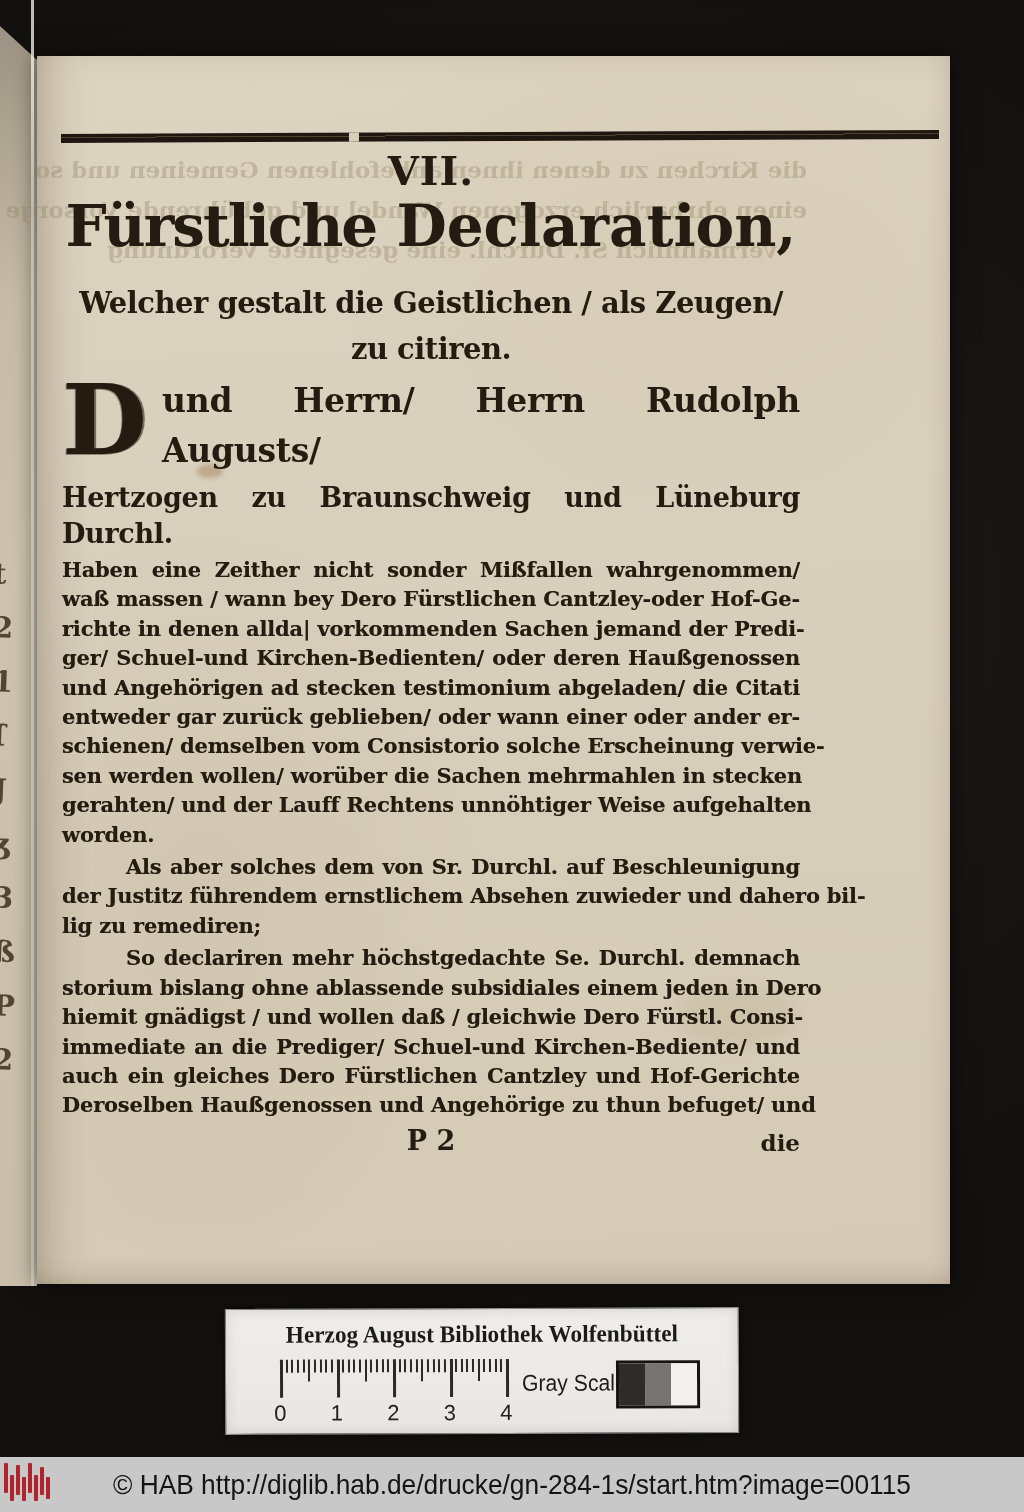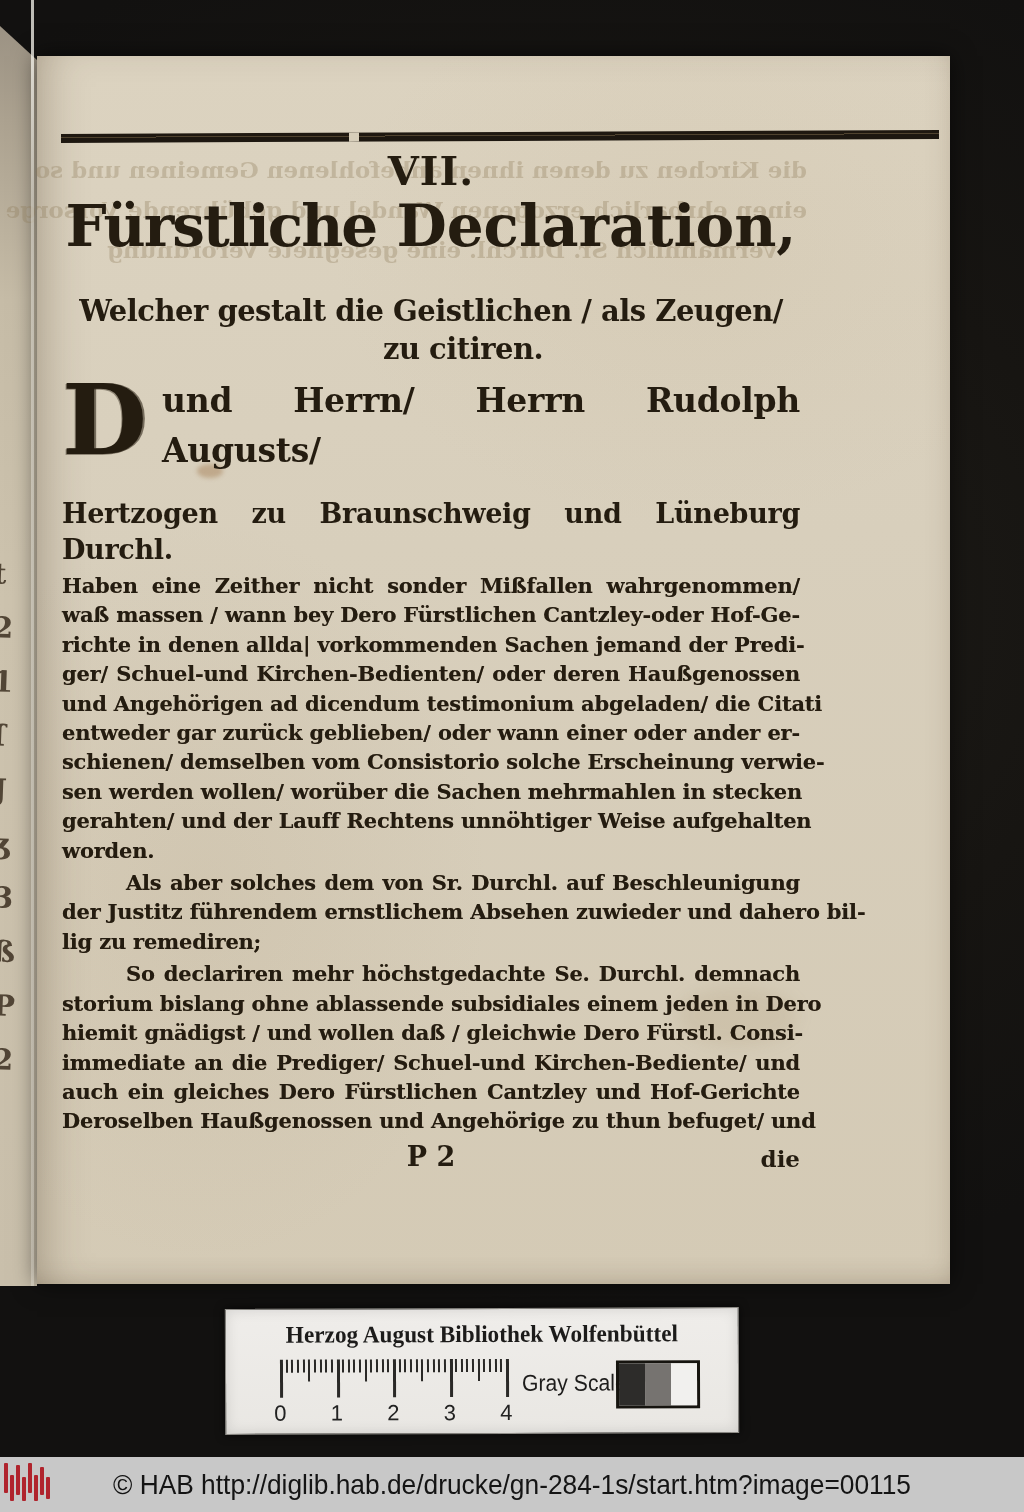--- a/index.html
+++ b/index.html
@@ -41,29 +41,29 @@
   .ghosts{position:absolute;left:40px;top:94px;width:730px;z-index:1;}
   .ghost-line{font:700 23px/40px "DejaVu Serif",serif;text-align:center;color:#8d7a58;
     opacity:.32;transform:scaleX(-1);filter:blur(.7px);white-space:nowrap;}
 
   .centerbox{position:absolute;left:0;width:788px;text-align:center;z-index:2;}
   .section-no{top:92px;font:700 40px/46px "DejaVu Serif",serif;letter-spacing:1px;}
   .doc-title{top:132px;margin:0;font-weight:700;white-space:nowrap;}
   .t-frak{font:900 58px/76px "DejaVu Serif",serif;letter-spacing:-2px;}
   .t-rom{font:600 58px/76px "DejaVu Serif",serif;letter-spacing:0;}
   .subtitle{font:700 29px/38px "DejaVu Serif",serif;letter-spacing:-.5px;white-space:nowrap;}
-  .s1{top:236px;} .s2{top:274px;padding-left:32px;}
+  .s1{top:228px;} .s2{top:274px;}
 
   .column{position:absolute;left:25px;top:320px;width:738px;z-index:2;}
   .opening{overflow:hidden;}
   .dropcap{float:left;width:100px;height:102px;font:900 98px/88px "DejaVu Serif",serif;
     letter-spacing:-4px;text-shadow:2px 0 0 rgba(35,25,12,.55), -1px 1px 0 rgba(35,25,12,.4);}
   .op1{font:700 38px/52px "DejaVu Serif",serif;}
   .op2{font:700 33px/50px "DejaVu Serif",serif;}
-  .op3{font:700 27px/36px "DejaVu Serif",serif;margin-top:18px;}
+  .op3{font:700 27px/36px "DejaVu Serif",serif;margin-top:2px;}
   .just{text-align:justify;text-align-last:justify;letter-spacing:-.3px;}
   .para{margin-top:3px;}
   .line{font:700 21px/29.4px "DejaVu Serif",serif;letter-spacing:-.2px;
     text-align:justify;text-align-last:justify;white-space:nowrap;
     text-shadow:0 0 .6px rgba(45,28,10,.55);}
   .line.short{text-align-last:left;}
   .indent-first .line:first-child{padding-left:64px;box-sizing:border-box;}
   .catch-row{position:relative;height:36px;margin-top:4px;}
   .sig{position:absolute;left:50%;transform:translateX(-50%);font:700 27px/34px "DejaVu Serif",serif;}
   .catch{position:absolute;right:0;top:4px;font:700 23px/30px "DejaVu Serif",serif;}
@@ -138,21 +138,21 @@
         <div class="dropcap">D</div>
         <div class="op2 just">und Herrn/ Herrn Rudolph Augusts/</div>
       </div>
       <div class="op3 just">Hertzogen zu Braunschweig und Lüneburg Durchl.</div>
 
       <div class="para">
           <div class="line">Haben eine Zeither nicht sonder Mißfallen wahrgenommen/</div>
           <div class="line">waß massen / wann bey Dero Fürstlichen Cantzley-oder Hof-Ge-</div>
           <div class="line">richte in denen allda| vorkommenden Sachen jemand der Predi-</div>
           <div class="line">ger/ Schuel-und Kirchen-Bedienten/ oder deren Haußgenossen</div>
-          <div class="line">und Angehörigen ad dicendum testimonium abgeladen/ die Citati</div>
+          <div class="line">und Angehörigen ad stecken testimonium abgeladen/ die Citati</div>
           <div class="line">entweder gar zurück geblieben/ oder wann einer oder ander er-</div>
           <div class="line">schienen/ demselben vom Consistorio solche Erscheinung verwie-</div>
           <div class="line">sen werden wollen/ worüber die Sachen mehrmahlen in stecken</div>
           <div class="line">gerahten/ und der Lauff Rechtens unnöhtiger Weise aufgehalten</div>
           <div class="line short">worden.</div>
         </div>
       <div class="para indent-first">
           <div class="line">Als aber solches dem von Sr. Durchl. auf Beschleunigung</div>
           <div class="line">der Justitz führendem ernstlichem Absehen zuwieder und dahero bil-</div>
           <div class="line short">lig zu remediren;</div>

